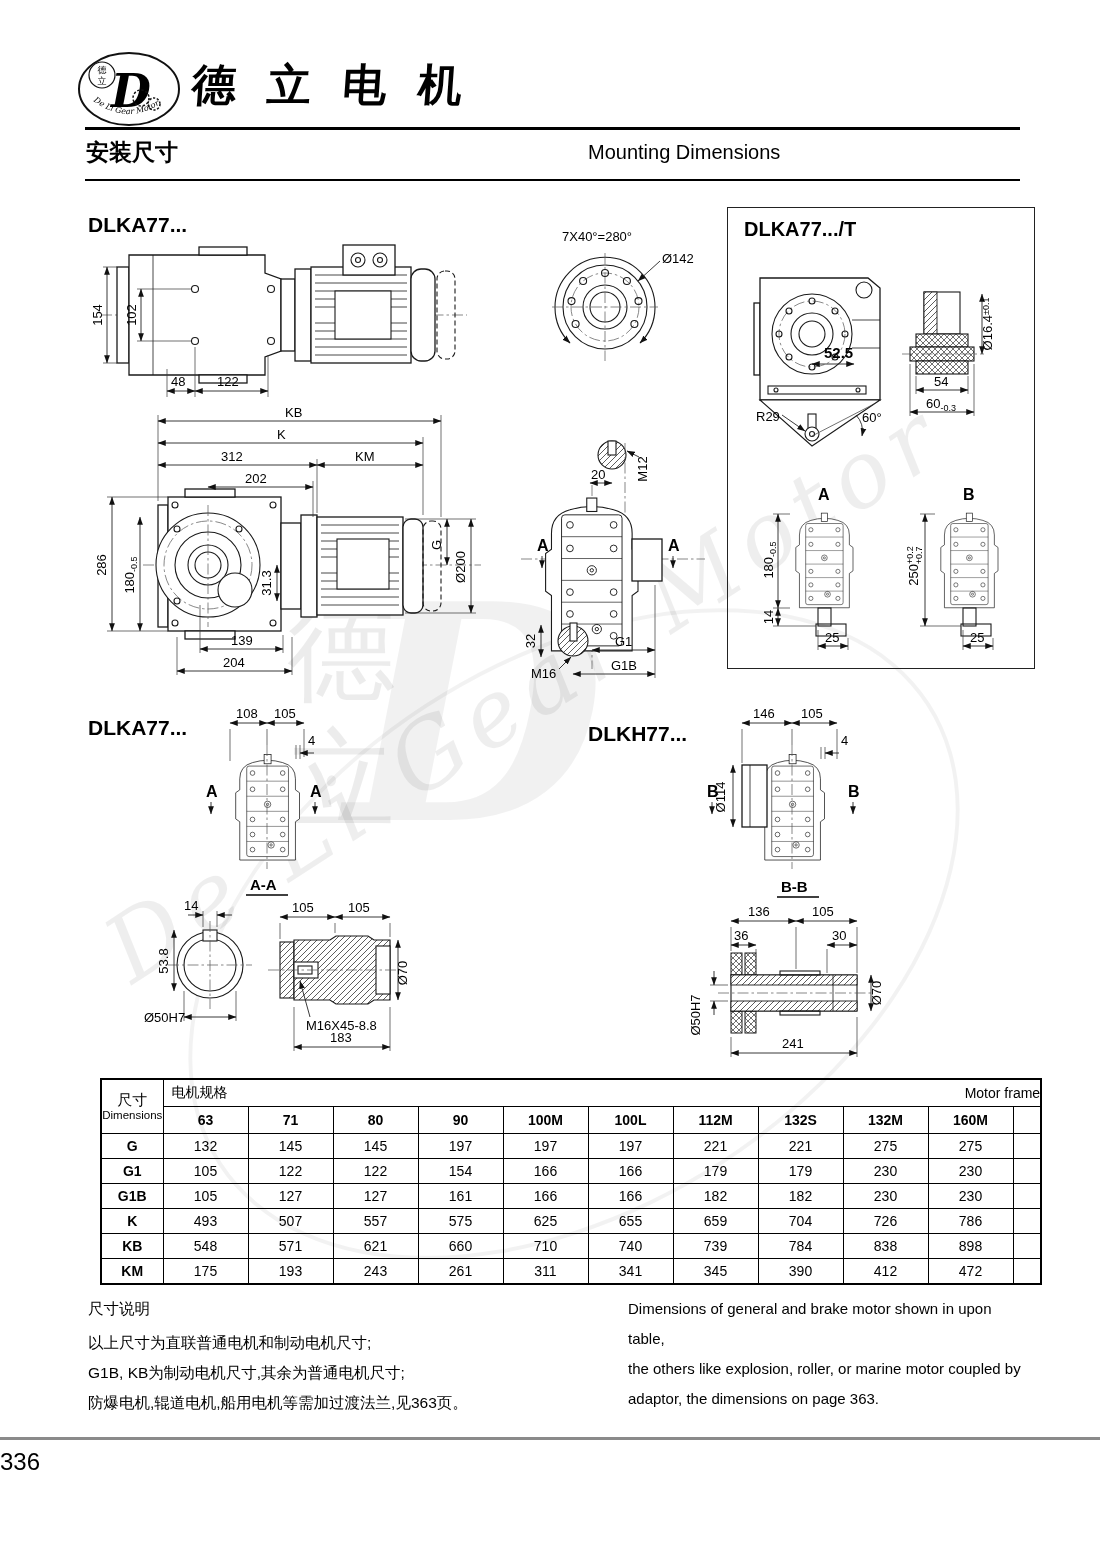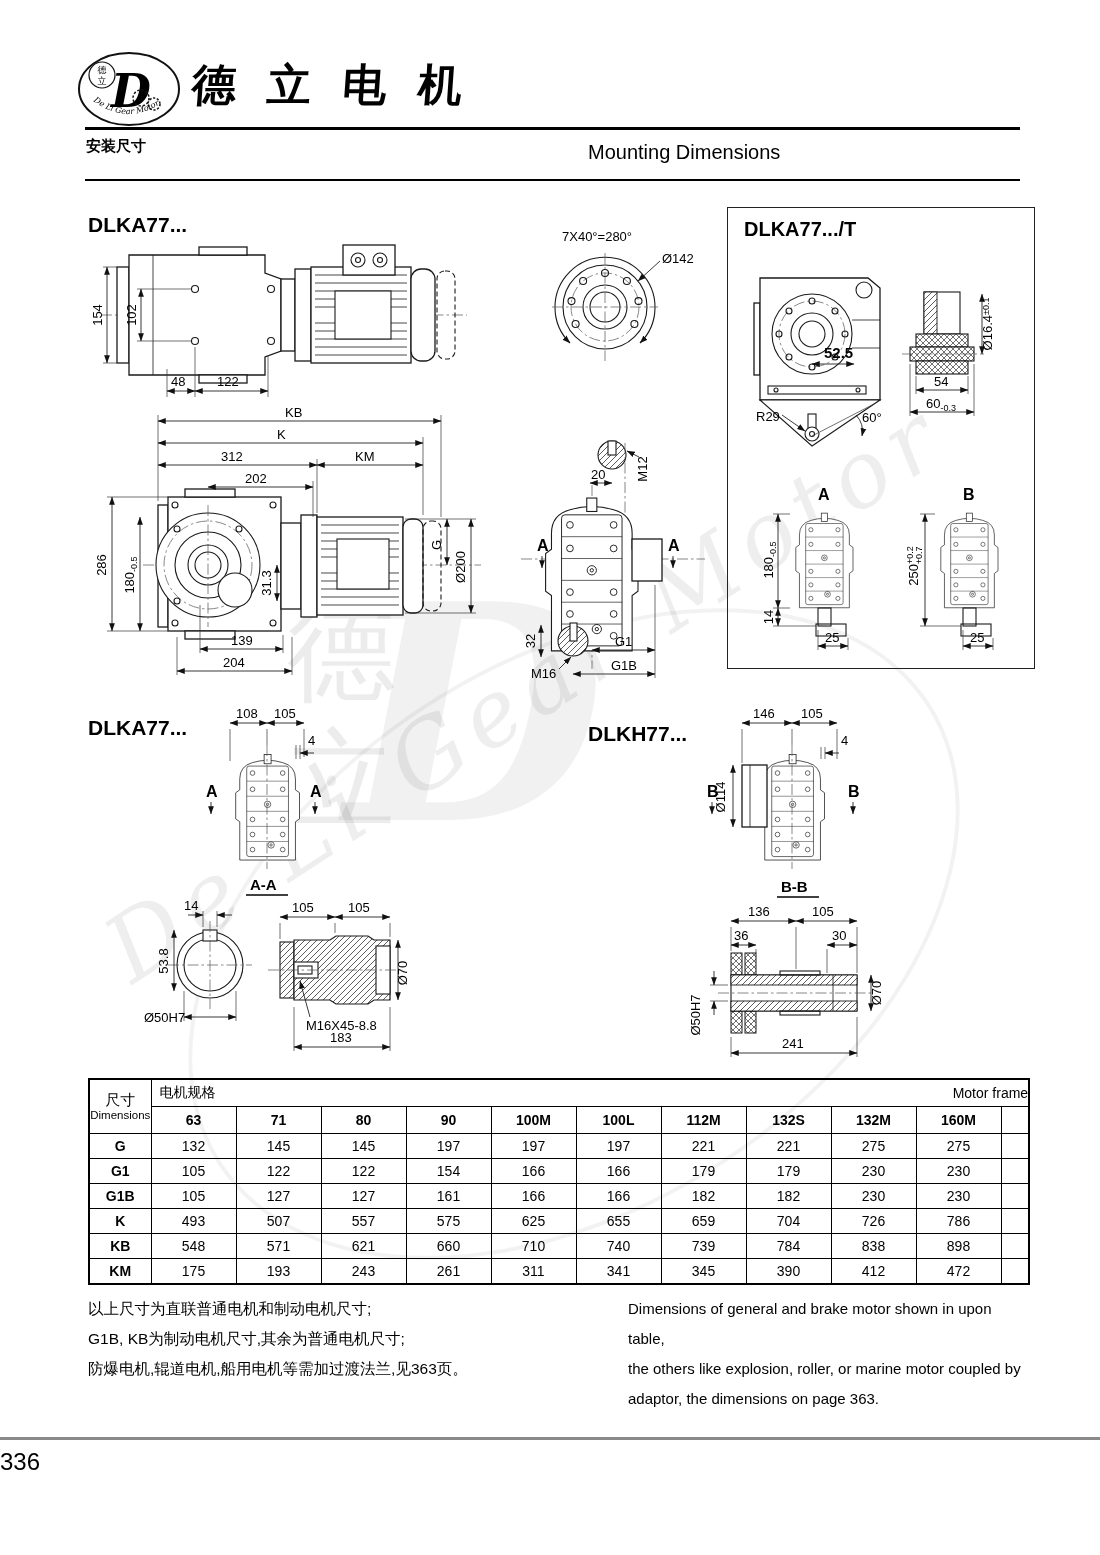--- a/index.html
+++ b/index.html
@@ -13,21 +13,21 @@
               border-radius:50%;transform:rotate(-33deg);}
   .wm-d{left:345px;top:565px;font-size:300px;line-height:1;font-style:italic;font-weight:bold;color:rgba(0,0,0,0.055);}
   .wm-c1{left:287px;top:598px;font-size:108px;line-height:1;color:rgba(0,0,0,0.075);}
   .wm-c2{left:287px;top:726px;font-size:108px;line-height:1;color:rgba(0,0,0,0.075);}
   .wm-script{left:115px;top:905px;font-size:92px;font-style:italic;letter-spacing:10px;white-space:nowrap;
              transform:rotate(-33deg);transform-origin:0 50%;color:rgba(0,0,0,0.065);}
   
   .brand{left:192px;top:56px;font-family:"DejaVu Serif",serif;font-weight:bold;font-size:44px;
          letter-spacing:8px;transform:skewX(-4deg);}
   .hr1{left:85px;top:127px;width:935px;height:3px;background:#000;}
-  .t-cn{left:86px;top:137px;font-size:15px;font-weight:bold;text-align:right;}
+  .t-cn{left:86px;top:137px;font-size:23px;font-weight:bold;text-align:right;}
   .t-en{left:588px;top:141px;font-size:20px;font-weight:normal;}
   .hr2{left:85px;top:179px;width:935px;height:1.5px;background:#000;}
   .figlab{font-size:21px;font-weight:bold;z-index:3;}
   
   .panel{left:727px;top:207px;width:306px;height:460px;border:1.5px solid #222;z-index:2;}
   .plab{position:absolute;left:16px;top:10px;font-size:20px;font-weight:bold;z-index:3;}
   
   svg{overflow:visible;}
   .out{fill:#fff;stroke:#1a1a1a;stroke-width:1.3;}
   .o2{fill:none;stroke:#1a1a1a;stroke-width:1.1;}
@@ -35,21 +35,21 @@
   .fin{stroke:#1a1a1a;stroke-width:.8;}
   .dsh{fill:none;stroke:#1a1a1a;stroke-width:1.1;stroke-dasharray:5 3;}
   .cl{stroke:#555;stroke-width:.7;stroke-dasharray:11 3 2.5 3;fill:none;}
   .dim,.ldr{stroke:#222;stroke-width:.9;fill:none;}
   .ext{stroke:#333;stroke-width:.7;}
   .dt{font:13px "Liberation Sans",sans-serif;fill:#000;}
   .db{font:bold 16px "Liberation Sans",sans-serif;fill:#000;}
   .ds{font:bold 15px "Liberation Sans",sans-serif;fill:#000;}
   .tol{font-size:9px;}
   
-  .dimtable{position:absolute;left:88px;top:1078px;width:940px;border-collapse:collapse;
+  .dimtable{position:absolute;left:100px;top:1078px;width:940px;border-collapse:collapse;
             border:2px solid #000;font-size:14px;z-index:2;background:transparent;table-layout:fixed;}
   .dimtable td{border:1px solid #000;text-align:center;padding:0;height:24px;}
   .dimtable tr.hrow td{height:26px;}
   .c0{font-size:15px;line-height:1.15;}
   .c0en{font-size:11.5px;}
   .mergecell{position:relative;}
   .spec{position:absolute;left:8px;top:50%;transform:translateY(-50%);}
   .mf{display:block;text-align:right;}
   .colh,.rowh{font-weight:bold;}
   
@@ -680,20 +680,21 @@
           <td>345</td>
           <td>390</td>
           <td>412</td>
           <td>472</td>
           <td></td>
         </tr>
       </tbody>
   </table>
 
   <div class="abs notes" style="left:88px;top:1294px;width:520px">
+    <div class="ntitle">尺寸说明</div>
     <div>以上尺寸为直联普通电机和制动电机尺寸;</div>
     <div>G1B, KB为制动电机尺寸,其余为普通电机尺寸;</div>
     <div>防爆电机,辊道电机,船用电机等需加过渡法兰,见363页。</div>
   </div>
   <div class="abs notes notes-en" style="left:628px;top:1294px;width:400px">
     <div>Dimensions of general and brake motor shown in upon table,</div>
     <div>the others like explosion, roller, or marine motor coupled by</div>
     <div>adaptor, the dimensions on page 363.</div>
   </div>
 

